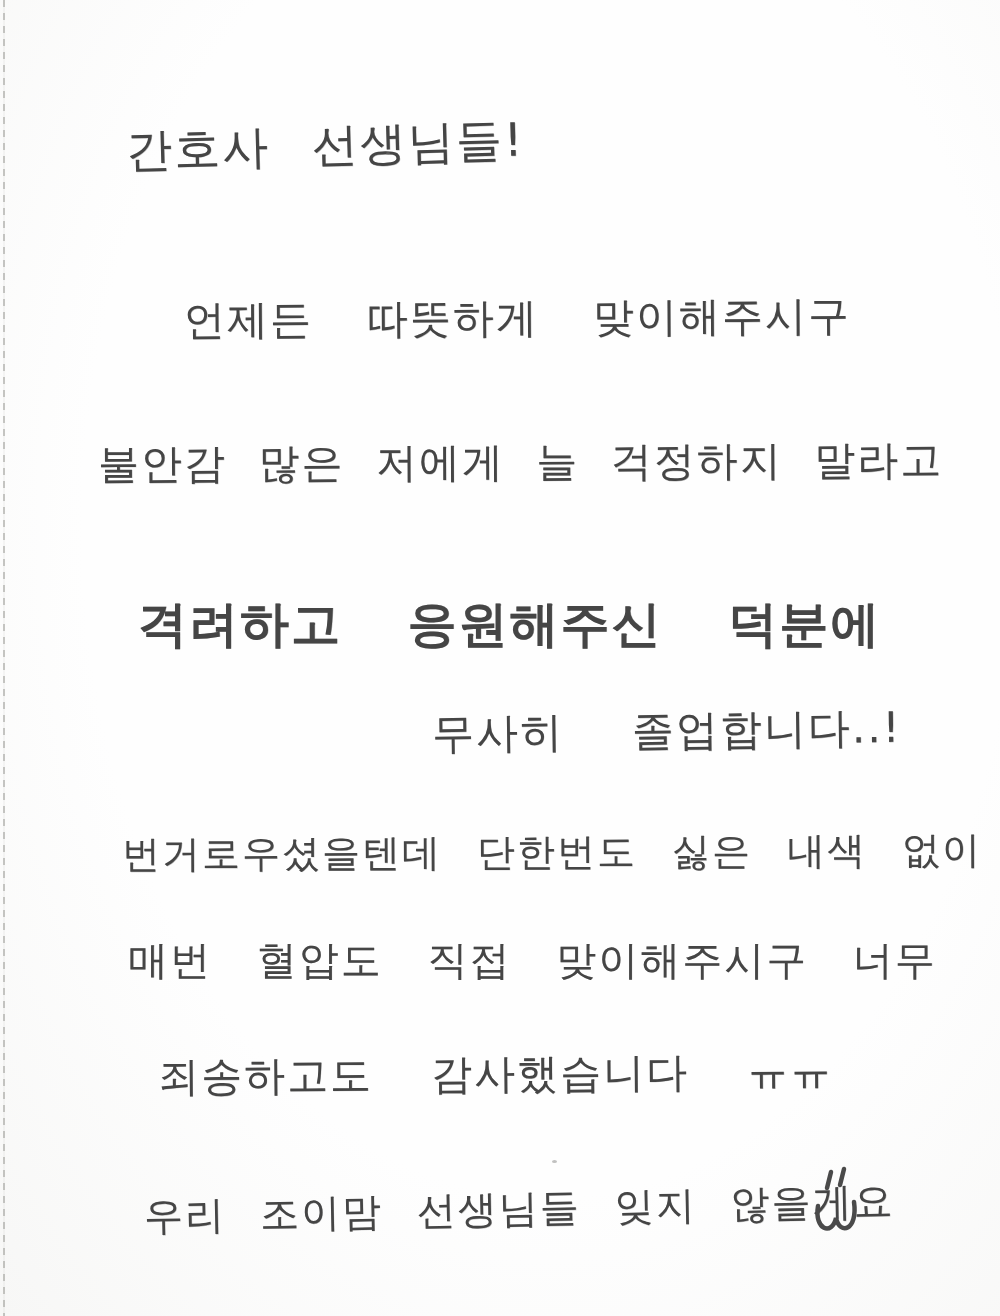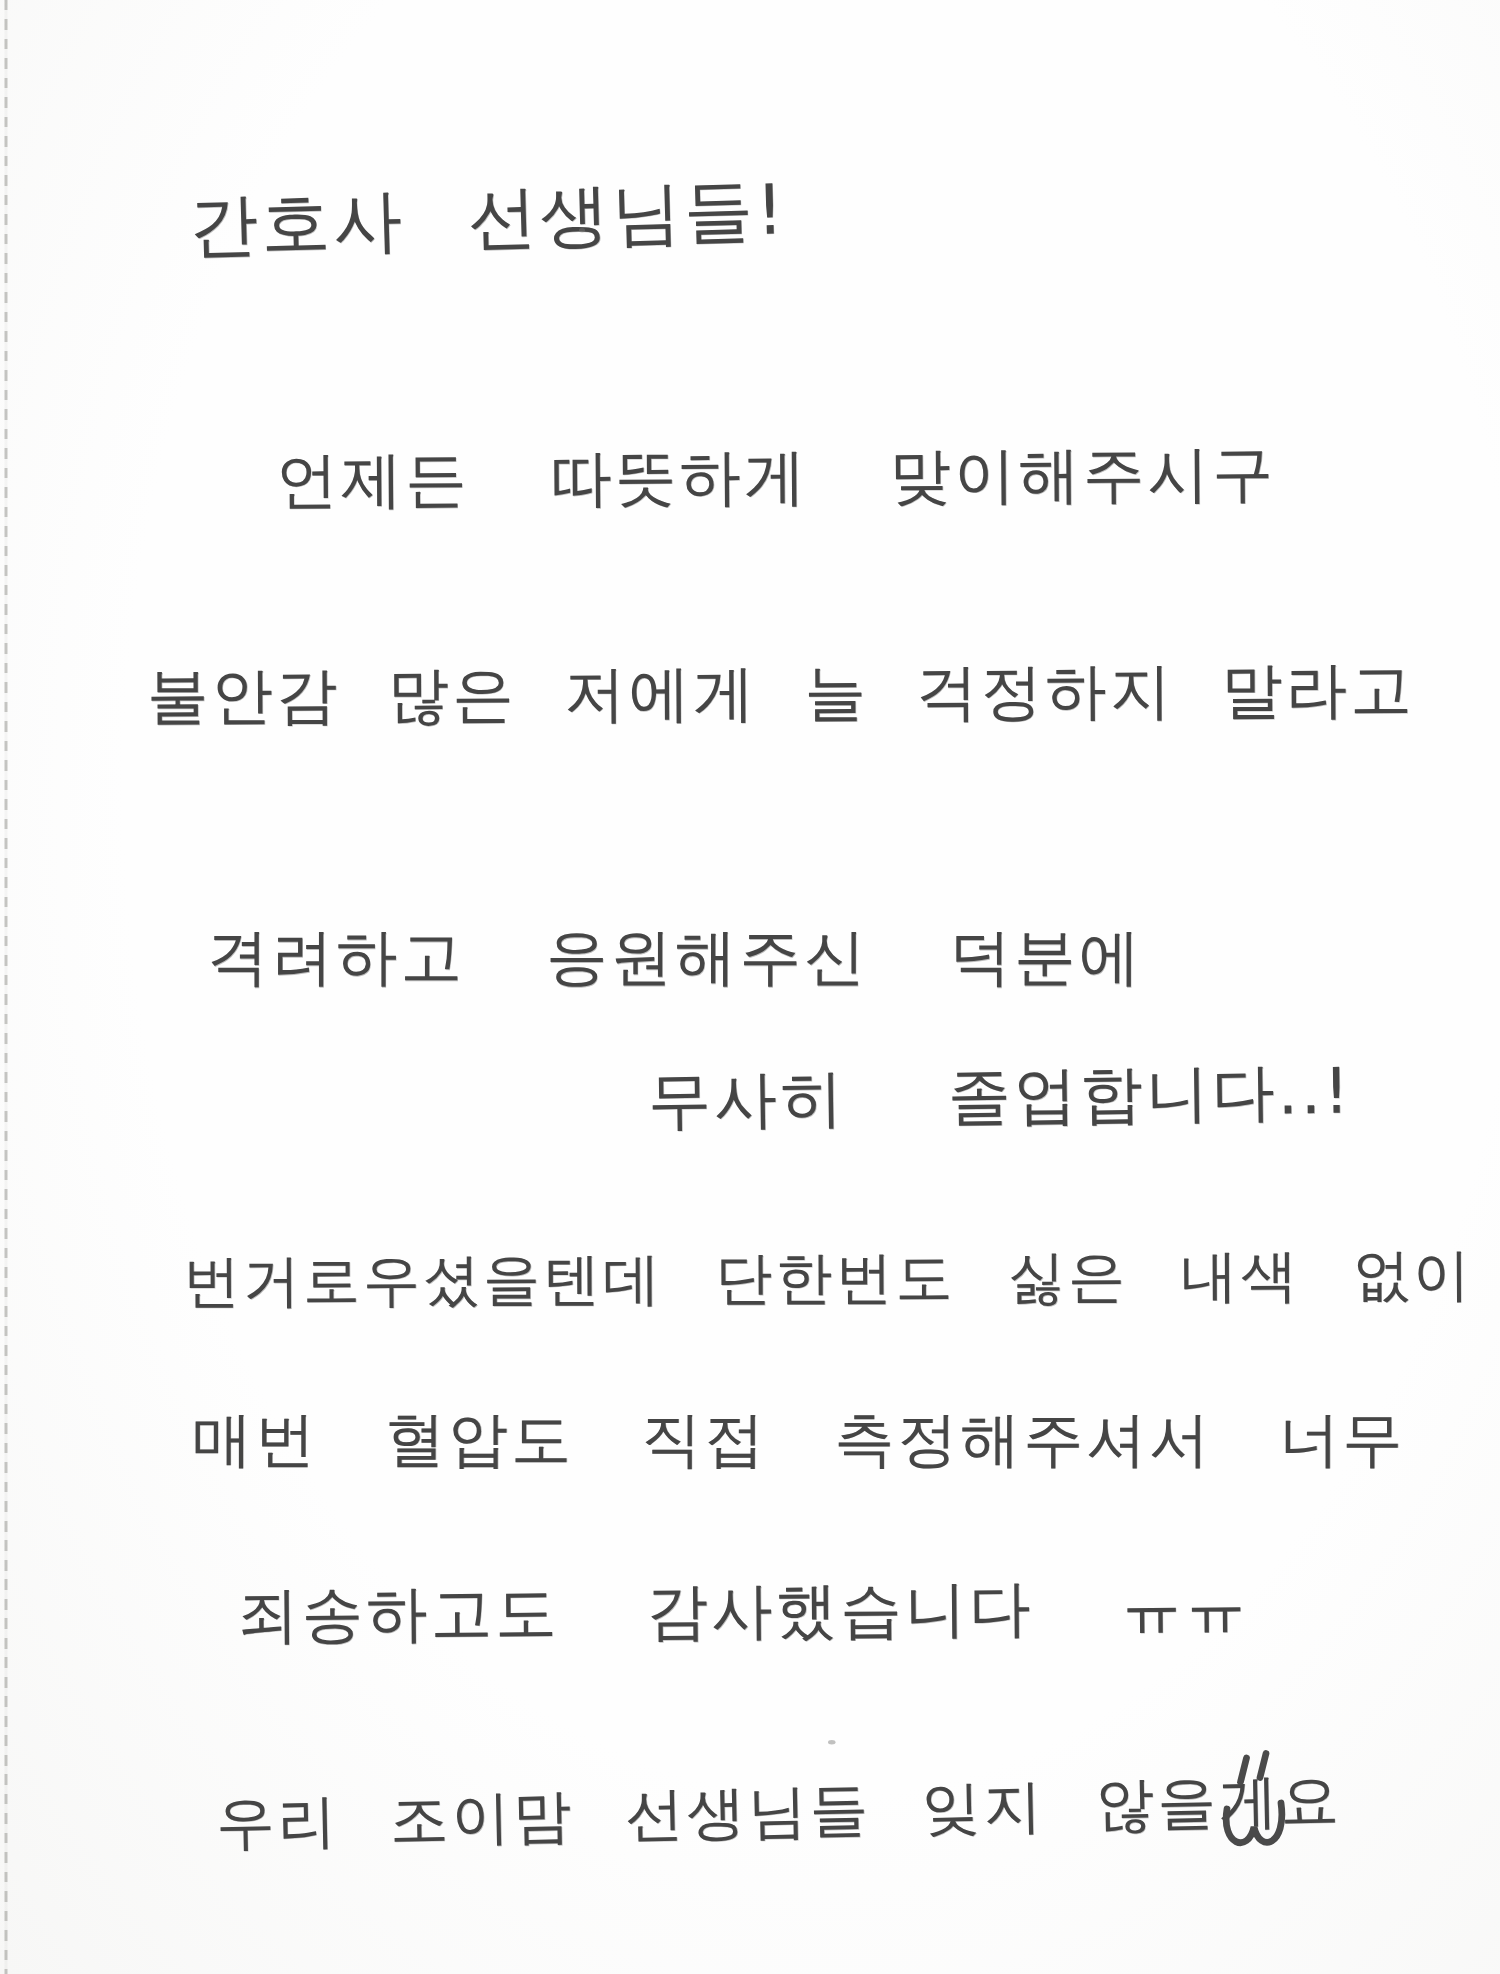--- a/index.html
+++ b/index.html
@@ -38,21 +38,21 @@
     position: absolute;
     white-space: nowrap;
     color: #454545;
     letter-spacing: 2px;
     line-height: 1.1;
     text-shadow: 0.4px 0.4px 0 rgba(70,70,70,0.35);
   }
   .l1 { left: 126px; top: 120px; font-size: 46px; word-spacing: 0.55em; transform: rotate(-1.6deg); }
   .l2 { left: 184px; top: 296px; font-size: 41px; word-spacing: 0.95em; transform: rotate(-0.4deg); }
   .l3 { left: 98px;  top: 440px; font-size: 41px; word-spacing: 0.40em; transform: rotate(-0.3deg); }
-  .l4 { left: 138px; top: 616px; font-size: 41px; word-spacing: 0.95em; }
+  .l4 { left: 138px; top: 598px; font-size: 49px; word-spacing: 0.95em; font-weight: bold; }
   .l5 { left: 432px; top: 708px; font-size: 42px; word-spacing: 1.25em; transform: rotate(-0.8deg); }
   .l6 { left: 122px; top: 832px; font-size: 38px; word-spacing: 0.55em; transform: rotate(-0.3deg); }
   .l7 { left: 128px; top: 938px; font-size: 40px; word-spacing: 0.75em; }
   .l8 { left: 158px; top: 1052px; font-size: 41px; word-spacing: 1.05em; transform: rotate(-0.5deg); }
   .l9 { left: 144px; top: 1188px; font-size: 39px; word-spacing: 0.50em; transform: rotate(-1.2deg); }
   .smiley {
     position: absolute;
     left: 804px;
     top: 1164px;
     width: 66px;
@@ -74,21 +74,21 @@
 <div class="paper">
 
   <div class="scan-edge"></div>
 
   <div class="hand l1">간호사 선생님들!</div>
   <div class="hand l2">언제든 따뜻하게 맞이해주시구</div>
   <div class="hand l3">불안감 많은 저에게 늘 걱정하지 말라고</div>
   <div class="hand l4">격려하고 응원해주신 덕분에</div>
   <div class="hand l5">무사히 졸업합니다..!</div>
   <div class="hand l6">번거로우셨을텐데 단한번도 싫은 내색 없이</div>
-  <div class="hand l7">매번 혈압도 직접 측정해주셔서 너무</div>
+  <div class="hand l7">매번 혈압도 직접 맞이해주시구 너무</div>
   <div class="hand l8">죄송하고도 감사했습니다 ㅠㅠ</div>
   <div class="hand l9">우리 조이맘 선생님들 잊지 않을게요</div>
 
   <div class="smiley">
     <svg viewBox="0 0 66 88" xmlns="http://www.w3.org/2000/svg">
       <g stroke="#4a4a4a" stroke-width="4.5" fill="none" stroke-linecap="round">
 
         <path d="M27,8 L23,24"></path>
         <path d="M40,5 L36,21"></path>
 

